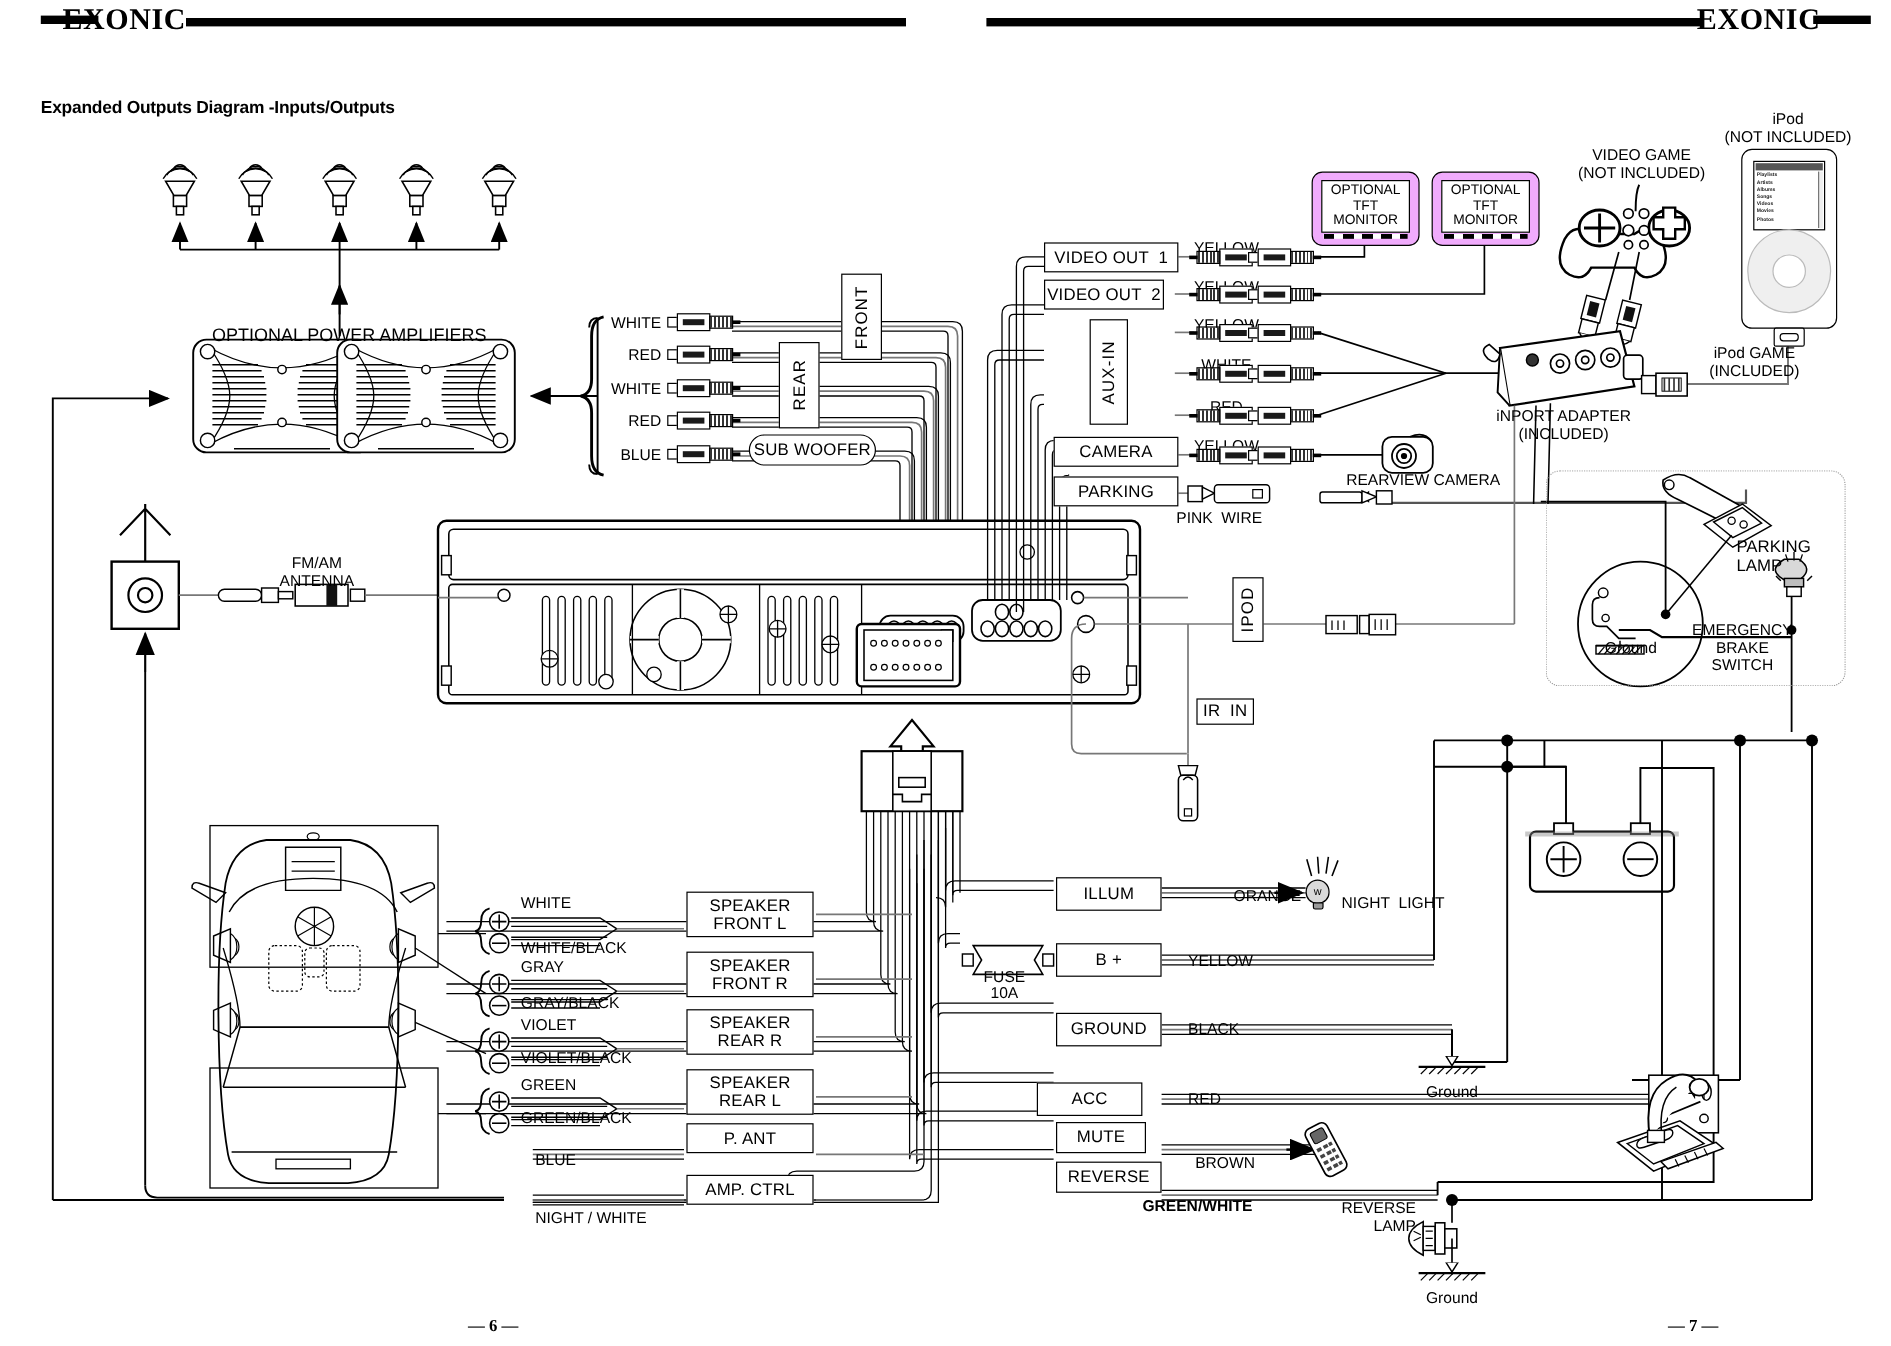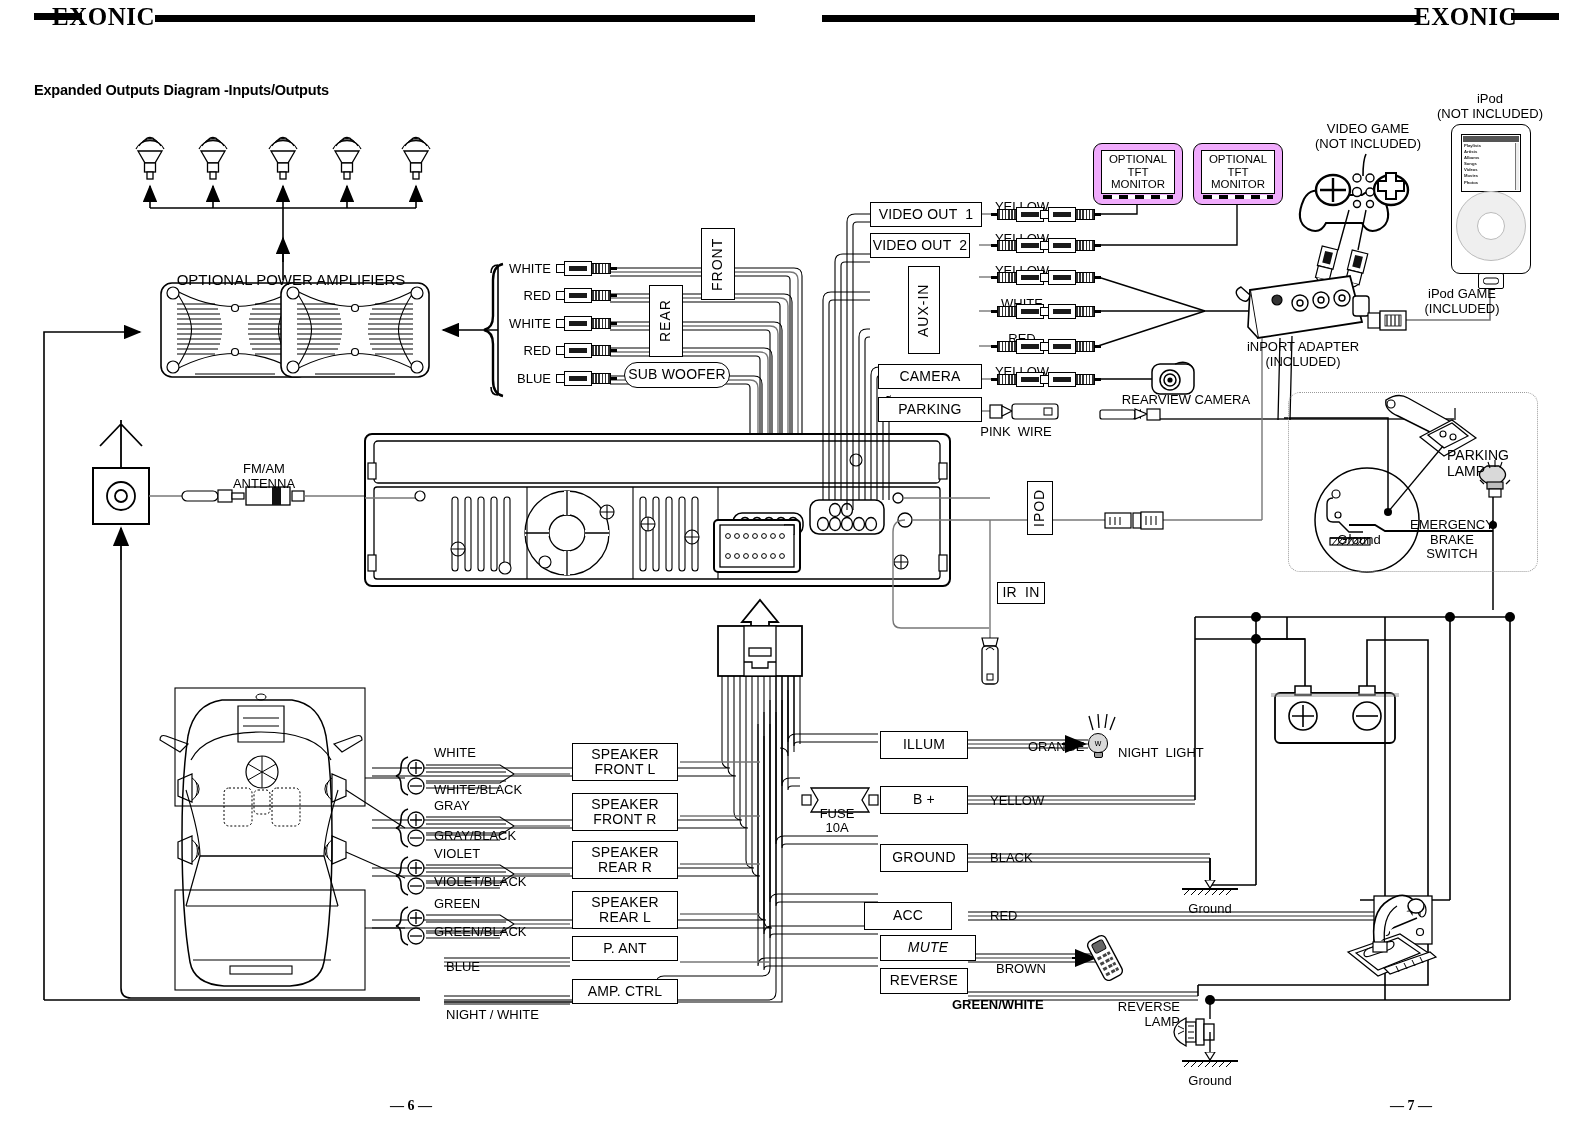--- a/index.html
+++ b/index.html
@@ -1208,21 +1208,21 @@
 10A</div>
   <div class="boxlbl" style="left:880px; top:786px; width:88px; height:28px;">B +</div>
   <div class="lbl" style="left:990px; top:794px;">YELLOW</div>
 
   <div class="boxlbl" style="left:880px; top:844px; width:88px; height:28px;">GROUND</div>
   <div class="lbl" style="left:990px; top:851px;">BLACK</div>
 
   <div class="boxlbl" style="left:864px; top:902px; width:88px; height:28px;">ACC</div>
   <div class="lbl" style="left:990px; top:909px;">RED</div>
 
-  <div class="boxlbl" style="left:880px; top:935px; width:96px; height:26px;font-style:italic;">MUTE</div>
+  <div class="boxlbl" style="left:880px; top:935px; width:75px; height:26px;">MUTE</div>
   <div class="lbl" style="left:996px; top:962px;">BROWN</div>
 
   <div class="boxlbl" style="left:880px; top:968px; width:88px; height:26px;">REVERSE</div>
   <div class="lbl" style="left:952px; top:998px;font-weight:bold;">GREEN/WHITE</div>
 
   <div class="bulb" style="left:1088px; top:733px;">
     <div class="glass">w</div>
     <div class="base"></div>
   </div>
   <div class="lbl" style="left:1118px; top:746px;">NIGHT  LIGHT</div>

